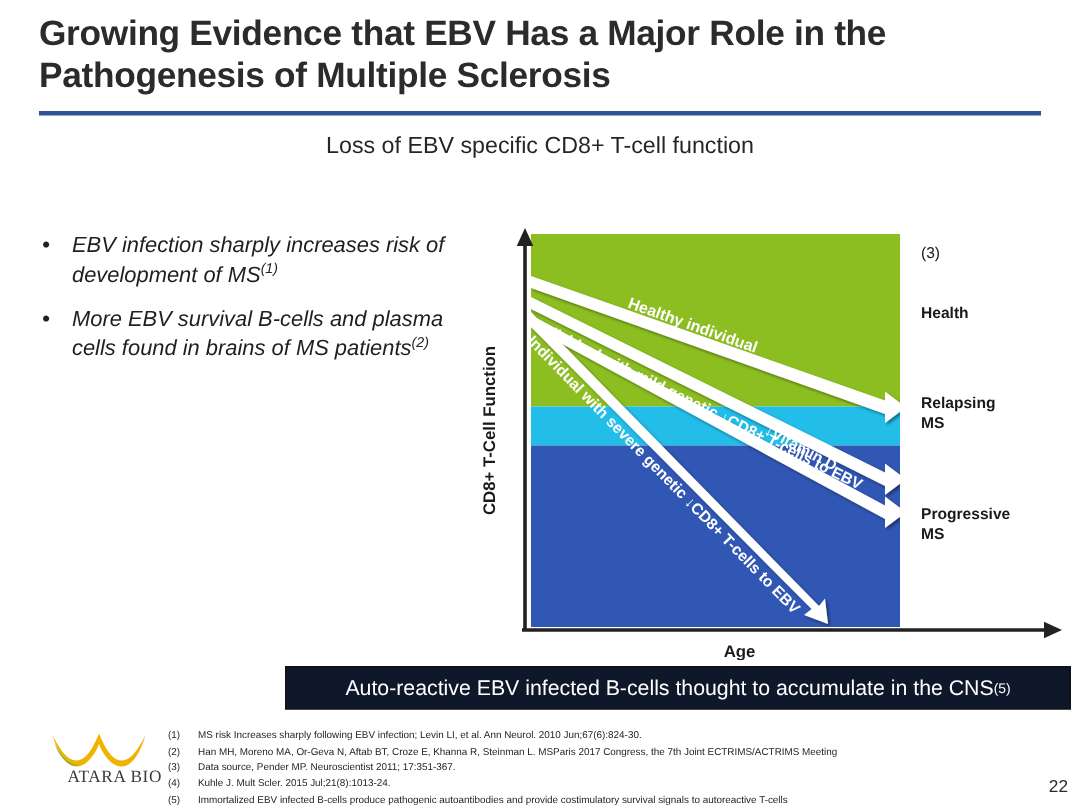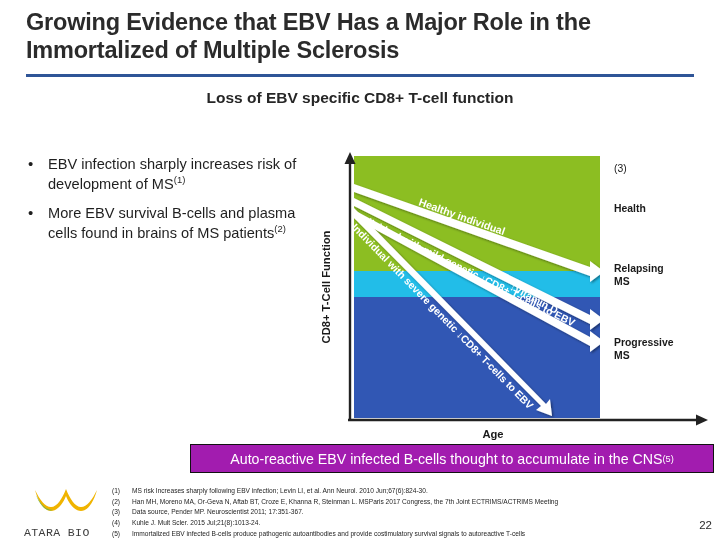--- a/index.html
+++ b/index.html
@@ -38,39 +38,40 @@
   }
 
   
   #chart-subtitle {
     position: absolute;
     left: 150px;
     top: 88px;
     width: 420px;
     text-align: center;
     font-size: 15.5px;
-    font-weight: bold;
+    font-weight: normal;
     line-height: 1.35;
     color: #262626;
   }
 
   
   #bullet-list {
     position: absolute;
     left: 24px;
     top: 155px;
     width: 300px;
   }
   .bullet-l1 {
     position: relative;
     padding-left: 24px;
     font-size: 14.6px;
     line-height: 1.28;
     margin-bottom: 11px;
     color: #1f1f1f;
+    font-style: italic;
   }
   .bullet-l1::before {
     content: "\2022";
     position: absolute;
     left: 4px;
     top: -1px;
     font-size: 15px;
   }
   .bullet-l2 {
     position: relative;
@@ -99,21 +100,21 @@
   }
   #chart-svg { display: block; }
 
   
   #cns-banner {
     position: absolute;
     left: 190px;
     top: 444px;
     width: 522px;
     height: 27px;
-    background: #a21caf;
+    background: #0f172a;
     border: 1px solid #111111;
     display: flex;
     align-items: center;
     justify-content: center;
     color: #ffffff;
     font-size: 14.2px;
   }
 
   
   #footnotes {
@@ -134,41 +135,41 @@
   
   #logo {
     position: absolute;
     left: 24px;
     top: 486px;
     width: 84px;
     height: 48px;
   }
   #logo-mark { display: block; margin: 0 auto; }
   #logo-word {
-    text-align: left;
-    font-family: Liberation Mono, monospace;
+    text-align: right;
+    font-family: Liberation Serif, serif;
     font-size: 11.5px;
     letter-spacing: 0.4px;
     color: #3c3c3c;
-    margin-top: 14px;
+    margin-top: 0;
   }
 
   
   #page-number {
     position: absolute;
     right: 8px;
     bottom: 9px;
     font-size: 11.5px;
     color: #2b2b2b;
   }
 </style>
 </head>
 <body>
 
-<div id="slide-title">Growing Evidence that EBV Has a Major Role in the Immortalized of Multiple Sclerosis</div>
+<div id="slide-title">Growing Evidence that EBV Has a Major Role in the Pathogenesis of Multiple Sclerosis</div>
 <div id="title-rule"></div>
 
 <div id="chart-subtitle">
   <div>Loss of EBV specific CD8+ T-cell function</div>
 </div>
 
 <div id="bullet-list">
   <div class="bullet-l1">
     <span>EBV infection sharply increases risk of development of MS</span><sup>(1)</sup>
   </div>

